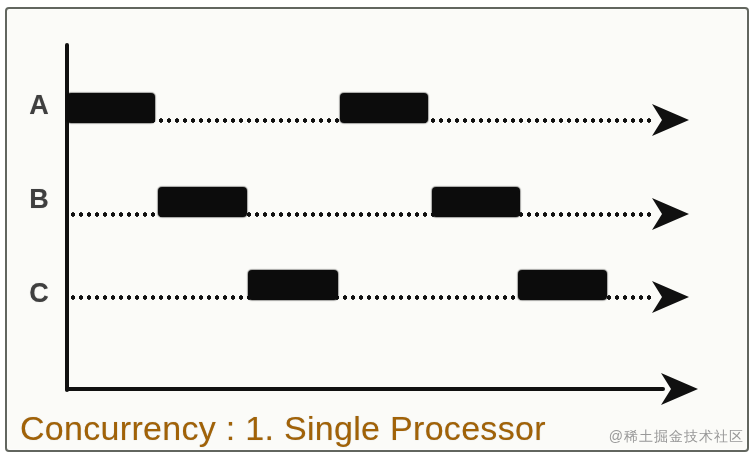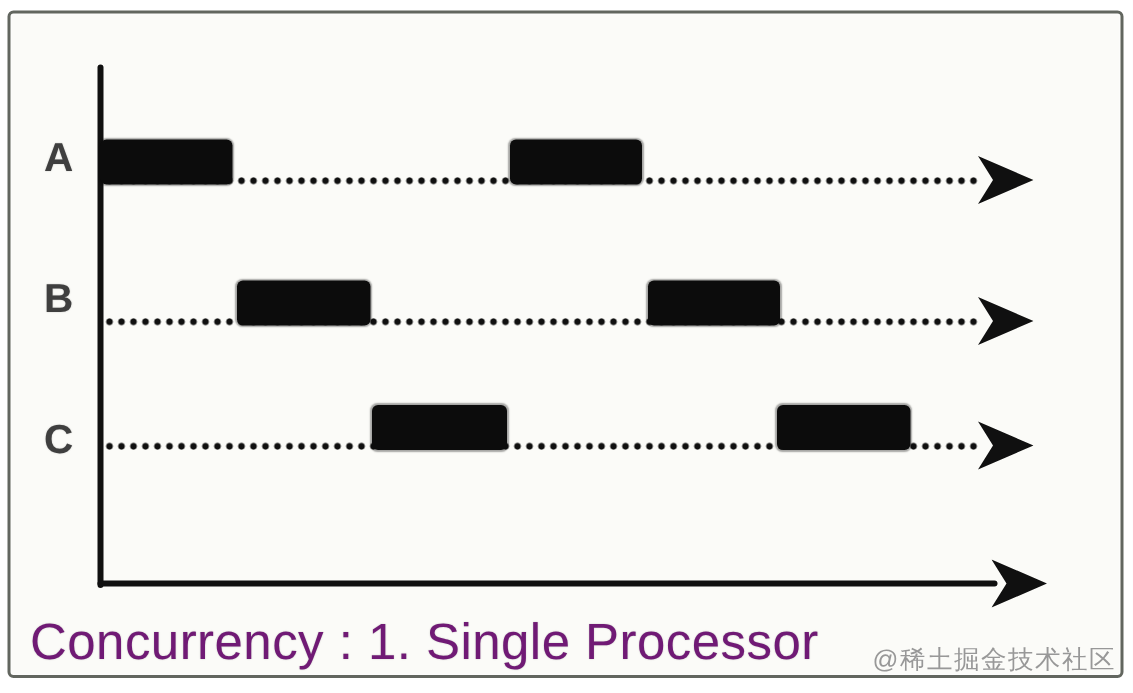--- a/index.html
+++ b/index.html
@@ -63,29 +63,29 @@
     position: absolute;
     height: 30px;
     background: #0c0c0c;
     border-radius: 4px;
     box-shadow: 0 0 1px 1px rgba(10,10,10,0.35);
   }
   .caption {
     position: absolute;
     left: 20px; top: 409px;
     font-size: 34px;
-    color: #701a75;
+    color: #a16207;
     letter-spacing: 0.3px;
     white-space: nowrap;
     text-shadow: 0 0 1px rgba(50,50,50,0.3);
   }
   .watermark {
     position: absolute;
     right: 11px; top: 428px;
-    font-size: 17px;
+    font-size: 14px;
     color: #989898;
     letter-spacing: 1px;
     white-space: nowrap;
   }
 </style>
 </head>
 <body>
 
 <div class="stage">
   <div class="frame"></div>

